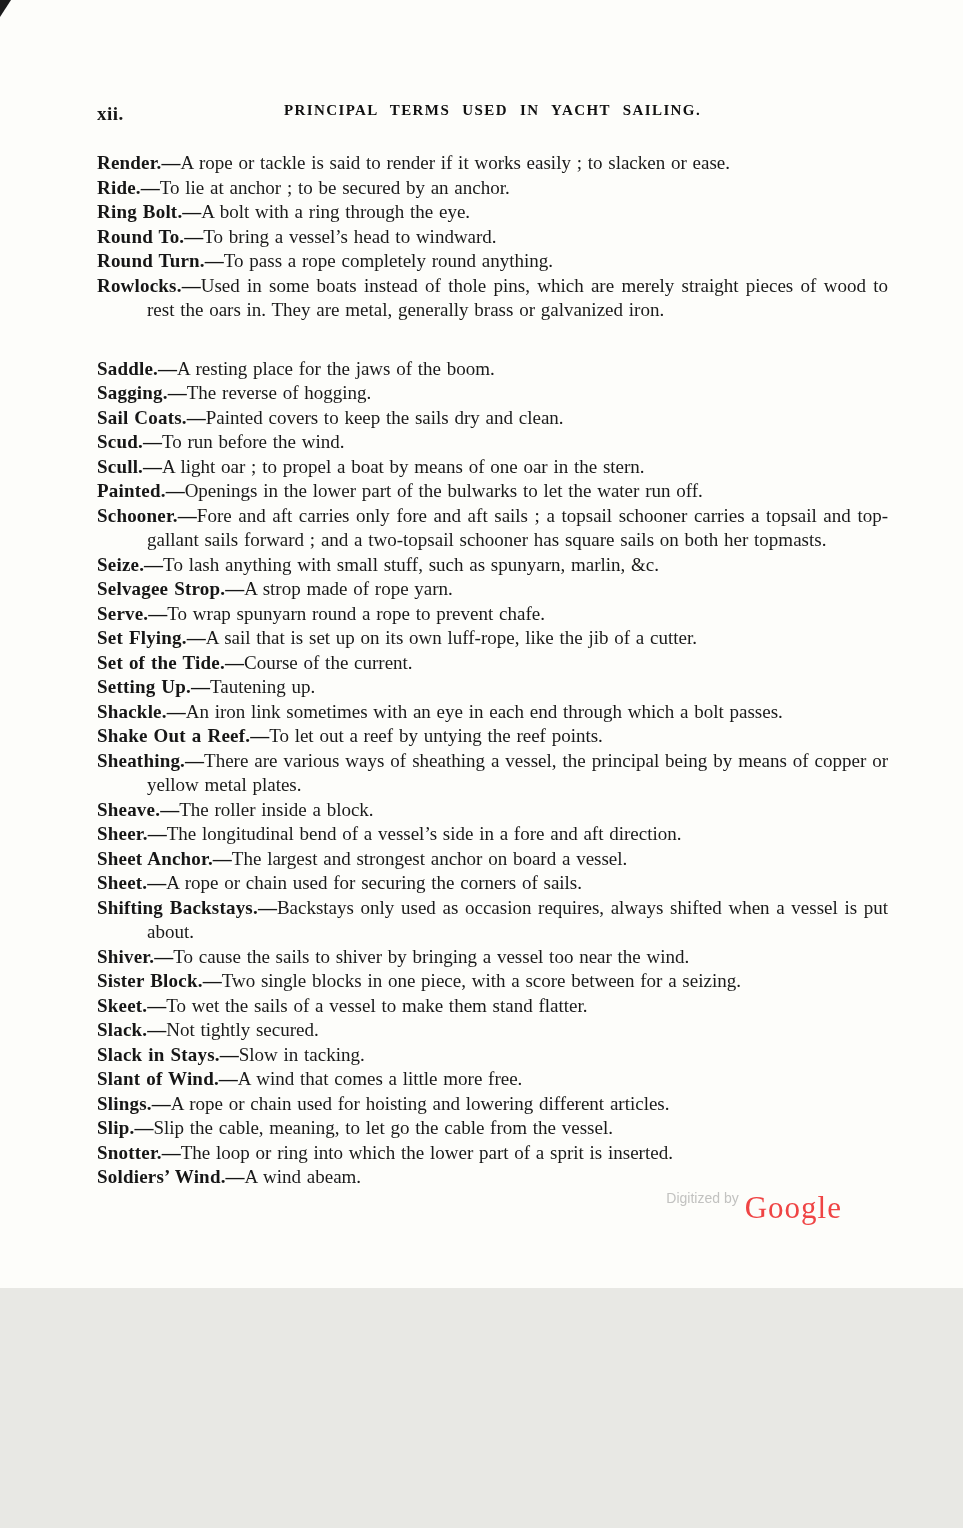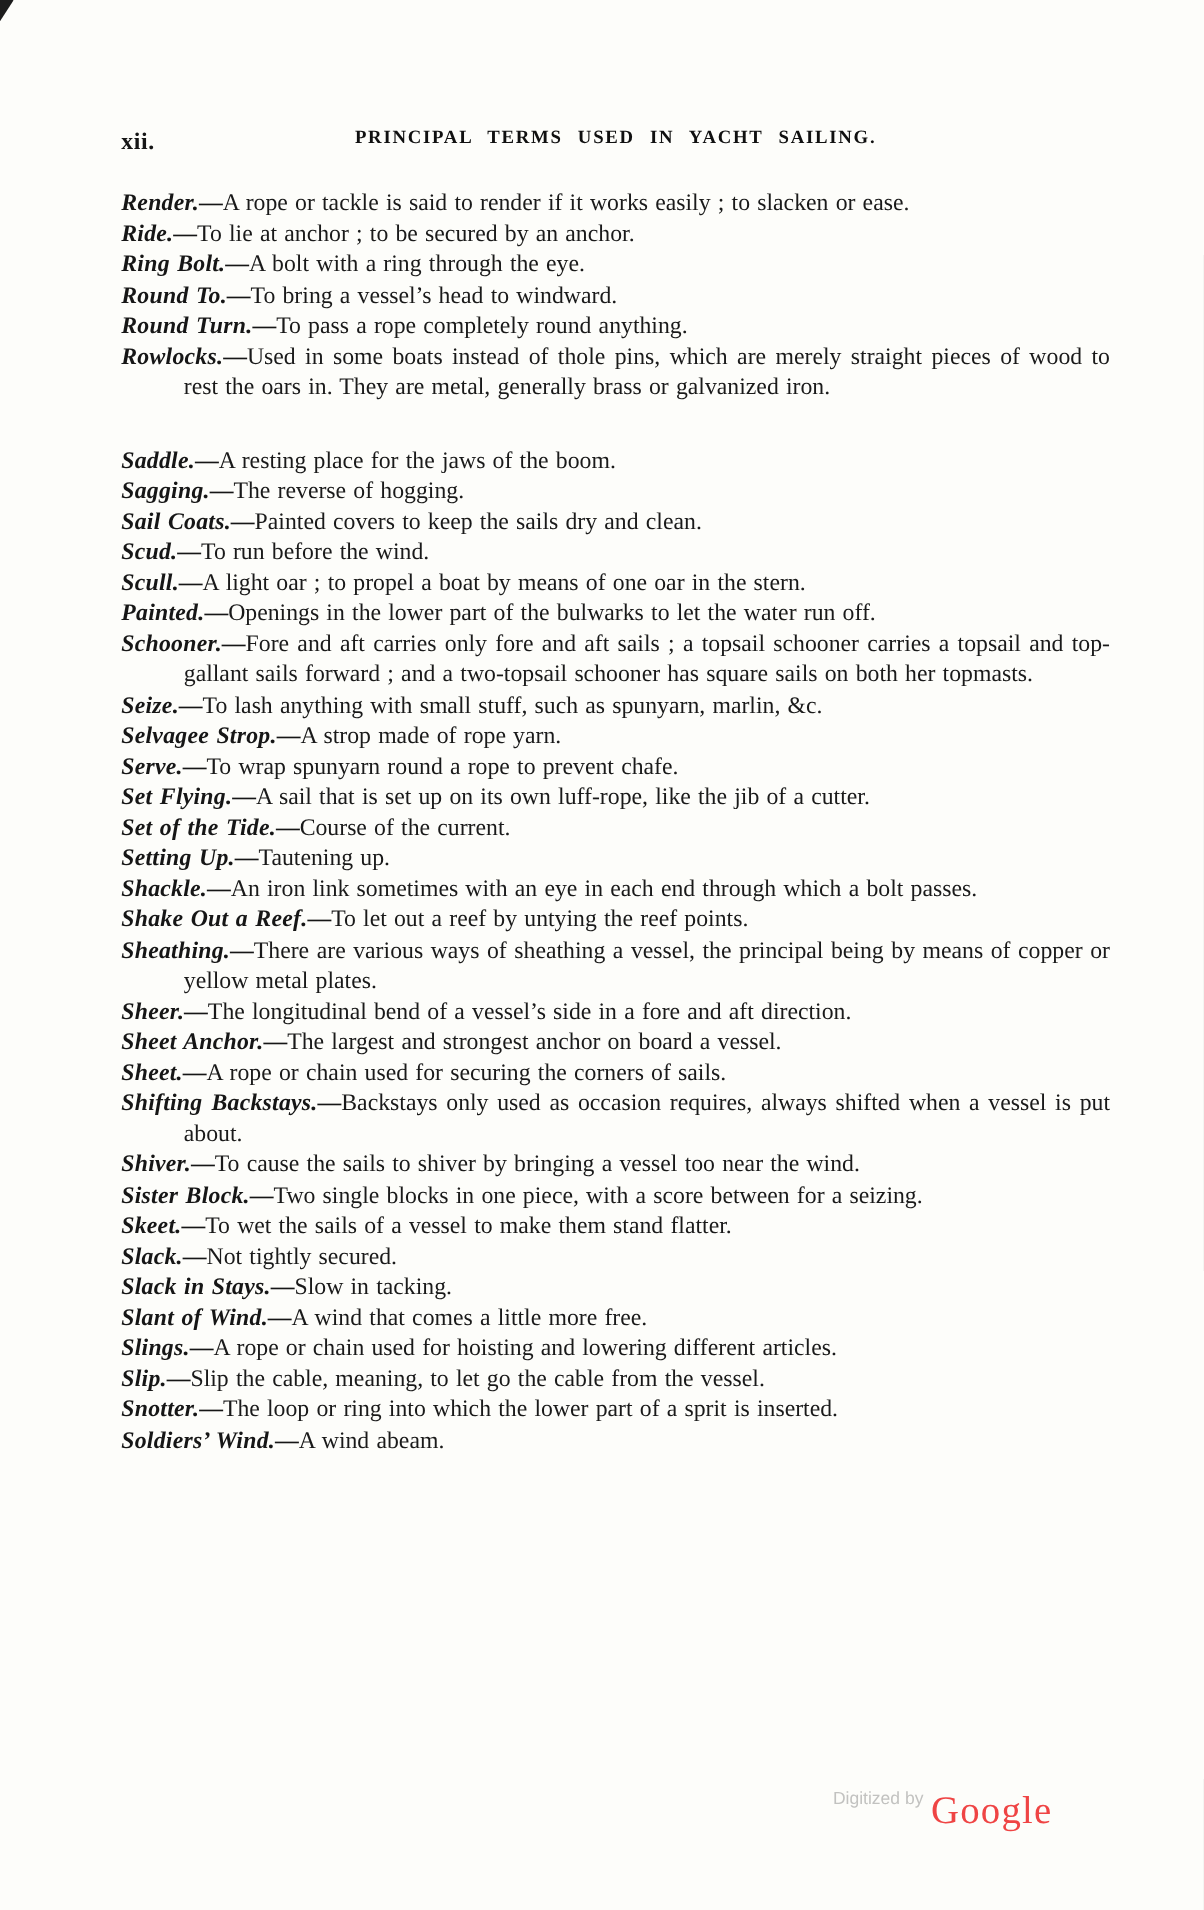--- a/index.html
+++ b/index.html
@@ -3,21 +3,21 @@
 <meta charset="utf-8">
 <style>
   html, body {
     margin: 0;
     padding: 0;
     background: #e8e8e4;
   }
   .page {
     position: relative;
     width: 963px;
-    height: 1528px;
+    height: 1288px;
     margin: 0 auto;
     background: #fdfdfa;
     font-family: "Liberation Serif", "DejaVu Serif", serif;
     color: #161616;
     overflow: hidden;
   }
   .corner-artifact {
     position: absolute;
     top: 0;
     left: 0;
@@ -62,21 +62,20 @@
     line-height: 24.5px;
     text-align: justify;
     padding-left: 50px;
     text-indent: -50px;
     word-spacing: 1px;
   }
   .entry.section-gap {
     margin-top: 34px;
   }
   .term {
-    font-style: italic;
     font-weight: bold;
     letter-spacing: 0.2px;
   }
   .sep {
     font-weight: bold;
   }
   .definition {
     color: #1a1a1a;
   }
   .footer {
@@ -152,20 +151,21 @@
   <p class="entry"><span class="term">Set of the Tide.</span><span class="sep">—</span><span class="definition">Course of the current.</span></p>
 
   <p class="entry"><span class="term">Setting Up.</span><span class="sep">—</span><span class="definition">Tautening up.</span></p>
 
   <p class="entry"><span class="term">Shackle.</span><span class="sep">—</span><span class="definition">An iron link sometimes with an eye in each end through which a bolt passes.</span></p>
 
   <p class="entry"><span class="term">Shake Out a Reef.</span><span class="sep">—</span><span class="definition">To let out a reef by untying the reef points.</span></p>
 
   <p class="entry"><span class="term">Sheathing.</span><span class="sep">—</span><span class="definition">There are various ways of sheathing a vessel, the principal being by means of copper or yellow metal plates.</span></p>
 
+  <p class="entry"><span class="term">Sheave.</span><span class="sep">—</span><span class="definition">The roller inside a block.</span></p>
 
   <p class="entry"><span class="term">Sheer.</span><span class="sep">—</span><span class="definition">The longitudinal bend of a vessel’s side in a fore and aft direction.</span></p>
 
   <p class="entry"><span class="term">Sheet Anchor.</span><span class="sep">—</span><span class="definition">The largest and strongest anchor on board a vessel.</span></p>
 
   <p class="entry"><span class="term">Sheet.</span><span class="sep">—</span><span class="definition">A rope or chain used for securing the corners of sails.</span></p>
 
   <p class="entry"><span class="term">Shifting Backstays.</span><span class="sep">—</span><span class="definition">Backstays only used as occasion requires, always shifted when a vessel is put about.</span></p>
 
   <p class="entry"><span class="term">Shiver.</span><span class="sep">—</span><span class="definition">To cause the sails to shiver by bringing a vessel too near the wind.</span></p>

